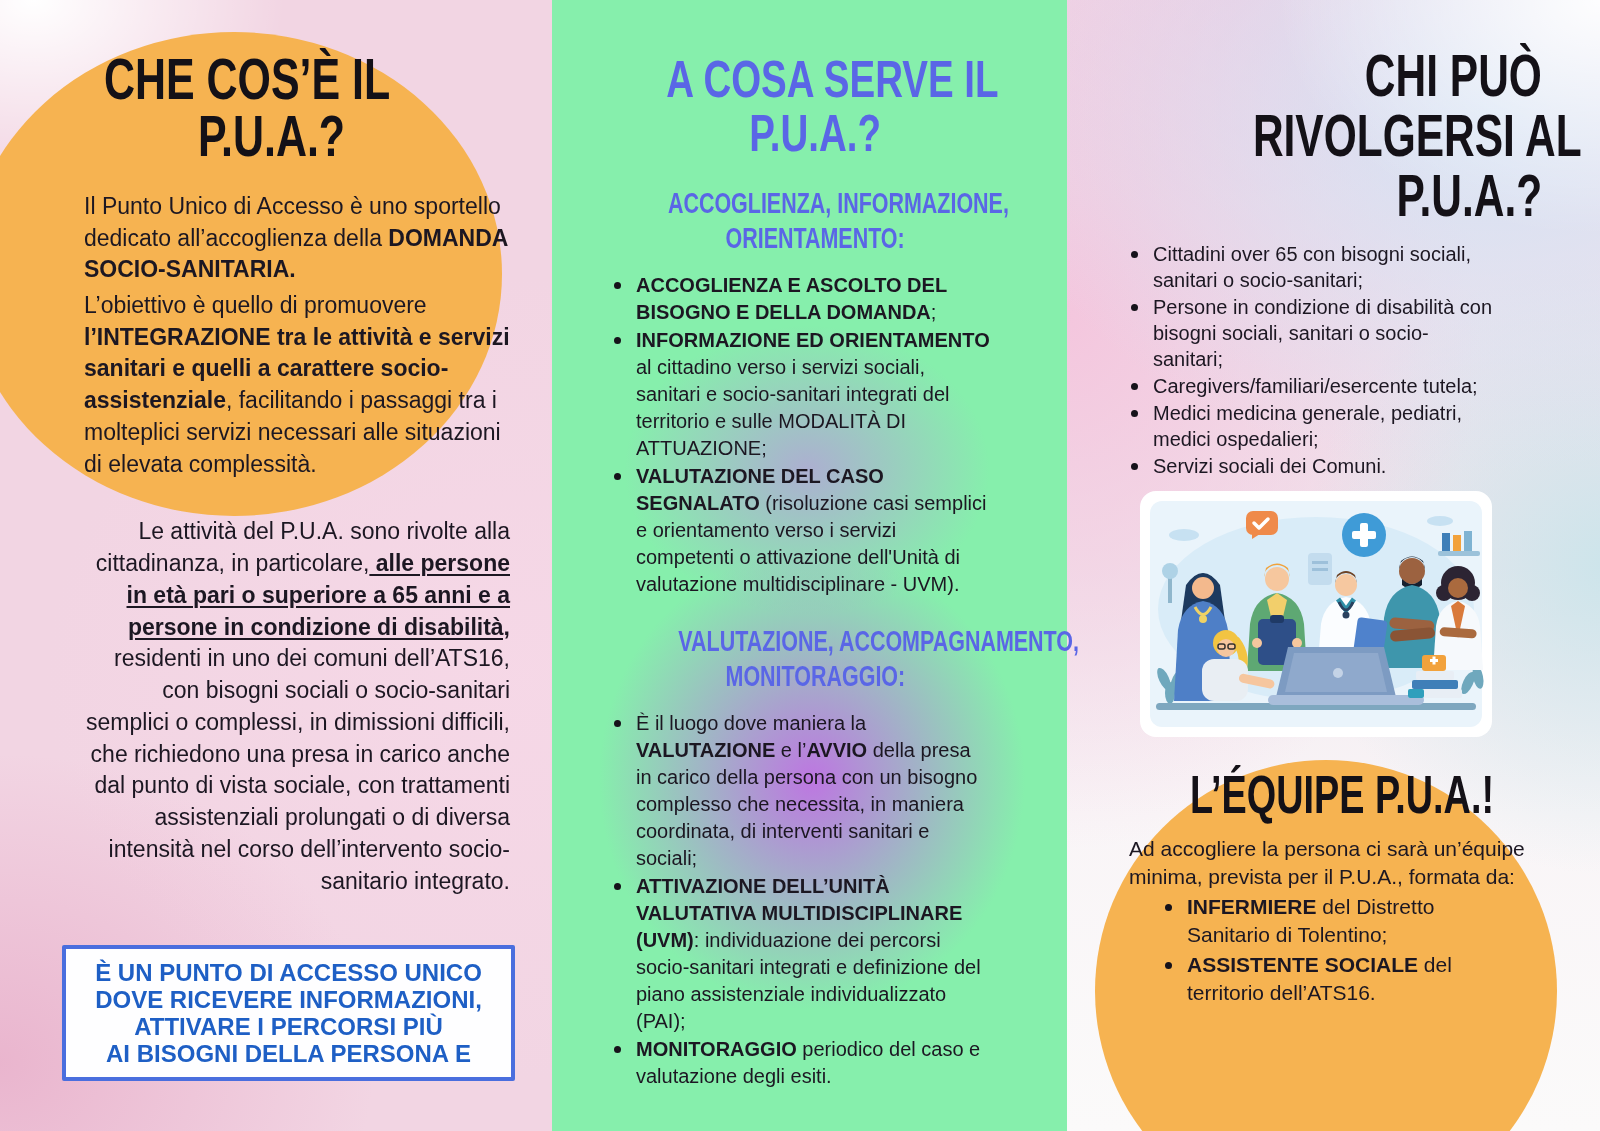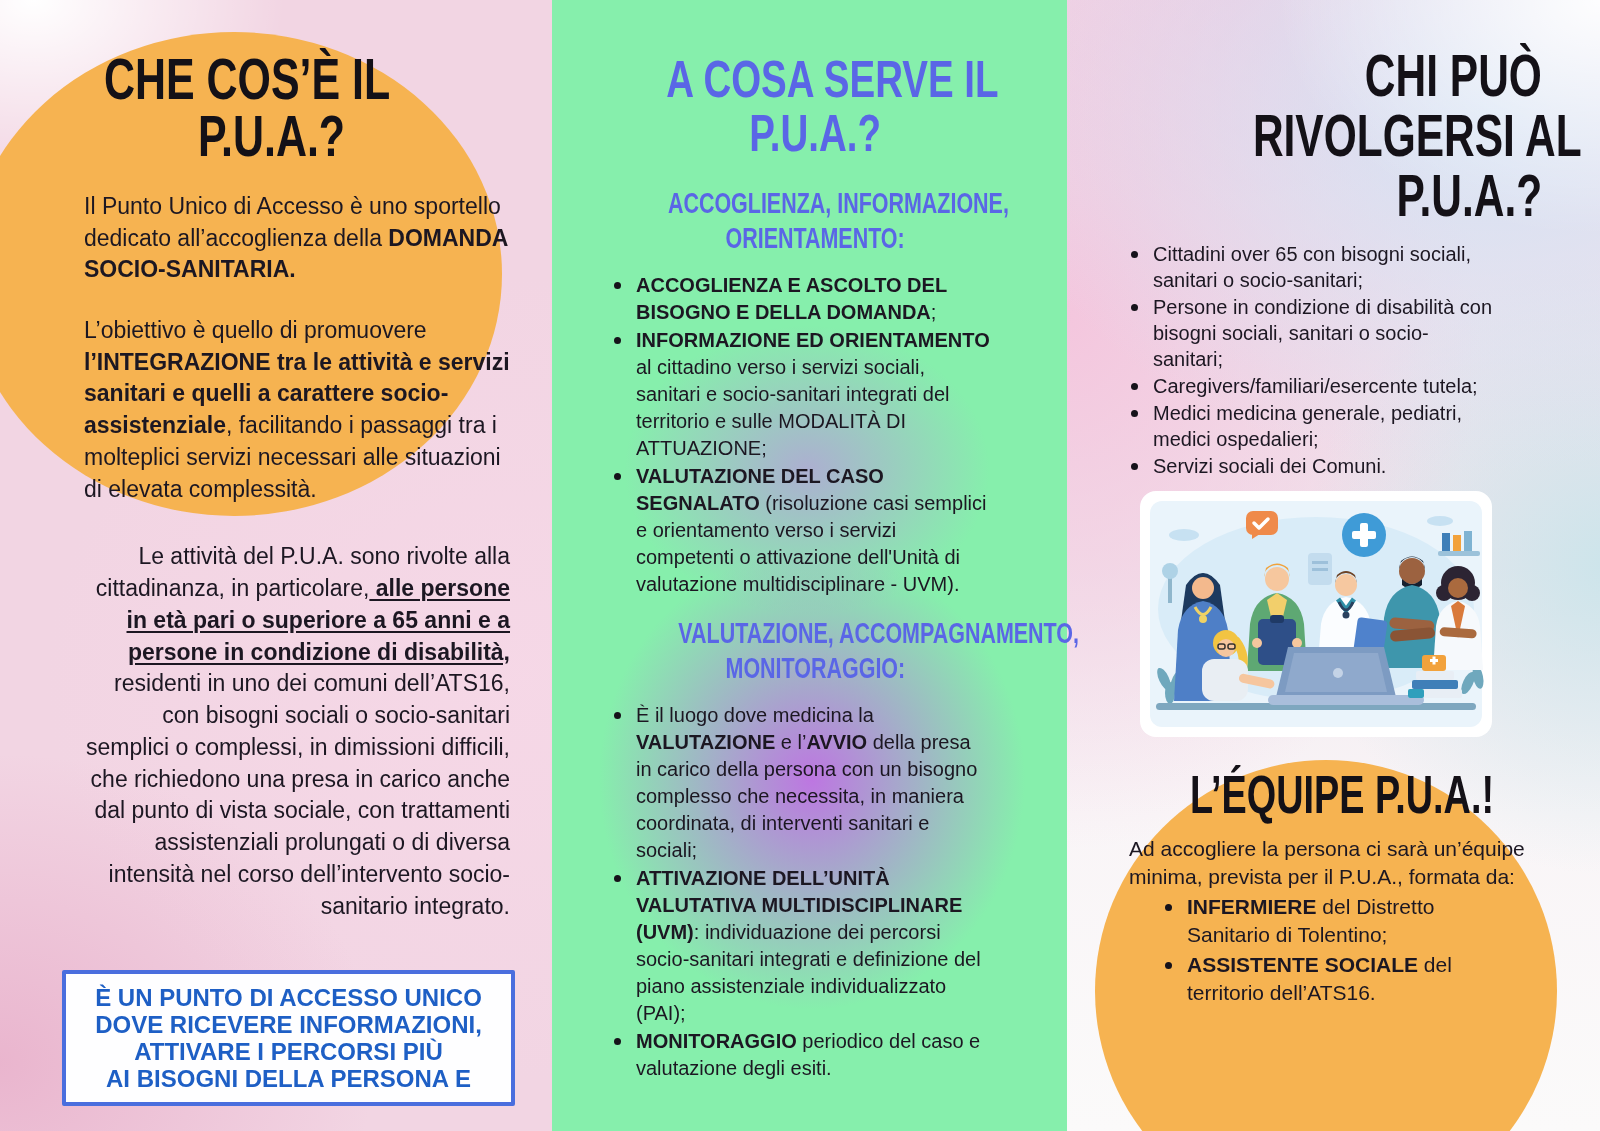--- a/index.html
+++ b/index.html
@@ -19,40 +19,40 @@
 
   .htitle{margin:0;font-weight:bold;color:#141117;line-height:.99;text-align:center;}
   .t-left{font-size:58px;}
   .cond{display:inline-block;white-space:nowrap;}
   .ox-left{transform:scaleX(.74);transform-origin:0 60%;}
   .ox-center{transform:scaleX(.74);transform-origin:50% 60%;}
   .ox-right{transform:scaleX(.72);transform-origin:100% 60%;}
 
   .para{font-size:23px;line-height:1.38;margin:0;}
   .p1{margin-top:26px;}
-  .p2{margin-top:29px;}
+  .p2{margin-top:4px;}
   .p3{margin-top:36px;text-align:right;}
   .b{font-weight:bold;}
   .u{text-decoration:underline;text-decoration-thickness:2px;text-underline-offset:3px;}
 
   .blue-box{margin:48px 0 0 -22px;width:437px;border:4px solid #4a6ede;border-radius:2px;
     background:#fefeff;padding:10px 4px;text-align:center;font-weight:bold;color:#1e5fc5;
     font-size:24px;line-height:27px;}
 
   
   .panel-mid{width:515px;background:#86efac;}
   .blob{position:absolute;border-radius:50%;pointer-events:none;}
   .blob1{left:40px;top:300px;width:430px;height:340px;
     background:radial-gradient(closest-side, rgba(198,132,233,.6), rgba(198,132,233,0) 85%);}
   .blob2{left:0px;top:500px;width:520px;height:560px;
     background:radial-gradient(closest-side, rgba(192,112,228,.95), rgba(192,112,228,0) 82%);}
   .mid-content{position:relative;z-index:1;padding:52px 44px 0 56px;}
   .t-mid{font-size:52px;color:#5a66e6;text-align:center;line-height:1.04;}
   .subhead{margin:26px 0 0;font-size:29px;line-height:35px;font-weight:bold;color:#5a66e6;text-align:center;}
-  .sub2{margin-top:18px;}
+  .sub2{margin-top:26px;}
 
   ul.blist{list-style:none;margin:16px 0 0;padding:0;}
   .blist li{position:relative;padding-left:28px;margin-top:1px;}
   .blist li::before{content:"";position:absolute;left:6px;top:10px;width:7px;height:7px;border-radius:50%;background:#16121a;}
   .mid-list{width:382px;margin-left:2px;}
   .mid-list li{font-size:20px;line-height:27px;}
 
   
   .panel-right{width:533px;
     background:
@@ -106,21 +106,21 @@
       <h3 class="subhead"><span class="cond ox-center">ACCOGLIENZA, INFORMAZIONE,</span><br><span class="cond ox-center">ORIENTAMENTO:</span></h3>
       <ul class="blist mid-list">
 
       <li><span class="li-parts"><span class="b">ACCOGLIENZA E ASCOLTO DEL BISOGNO E DELLA DOMANDA</span><span>;</span></span></li>
           <li><span class="li-parts"><span class="b">INFORMAZIONE ED ORIENTAMENTO</span><span> al cittadino verso i servizi sociali, sanitari e socio-sanitari integrati del territorio e sulle MODALITÀ DI ATTUAZIONE;</span></span></li>
           <li><span class="li-parts"><span class="b">VALUTAZIONE DEL CASO SEGNALATO</span><span> (risoluzione casi semplici e orientamento verso i servizi competenti o attivazione dell'Unità di valutazione multidisciplinare - UVM).</span></span></li>
         </ul>
       <h3 class="subhead sub2"><span class="cond ox-center">VALUTAZIONE, ACCOMPAGNAMENTO,</span><br><span class="cond ox-center">MONITORAGGIO:</span></h3>
       <ul class="blist mid-list">
 
-      <li><span class="li-parts"><span>È il luogo dove medicina la </span><span class="b">VALUTAZIONE</span><span> e l’</span><span class="b">AVVIO</span><span> della presa in carico della persona con un bisogno complesso che necessita, in maniera coordinata, di interventi sanitari e sociali;</span></span></li>
+      <li><span class="li-parts"><span>È il luogo dove maniera la </span><span class="b">VALUTAZIONE</span><span> e l’</span><span class="b">AVVIO</span><span> della presa in carico della persona con un bisogno complesso che necessita, in maniera coordinata, di interventi sanitari e sociali;</span></span></li>
           <li><span class="li-parts"><span class="b">ATTIVAZIONE DELL’UNITÀ VALUTATIVA MULTIDISCIPLINARE (UVM)</span><span>: individuazione dei percorsi socio-sanitari integrati e definizione del piano assistenziale individualizzato (PAI);</span></span></li>
           <li><span class="li-parts"><span class="b">MONITORAGGIO</span><span> periodico del caso e valutazione degli esiti.</span></span></li>
         </ul>
     </div>
   </section>
 
   <section class="panel panel-right">
     <div class="equipe-circle"></div>
     <div class="right-content">
       <h2 class="htitle t-right"><span class="cond ox-right">CHI PUÒ</span><br><span class="cond ox-right">RIVOLGERSI AL</span><br><span class="cond ox-right">P.U.A.?</span></h2>

